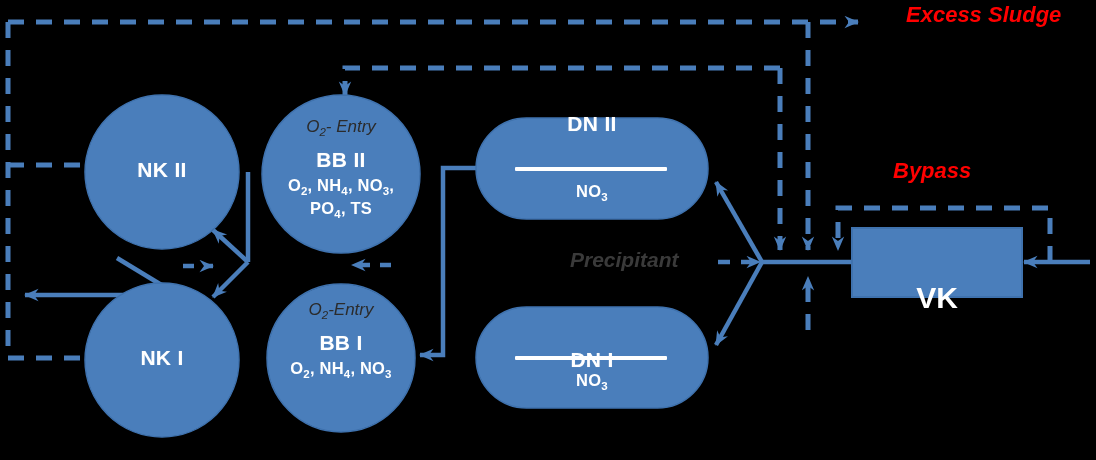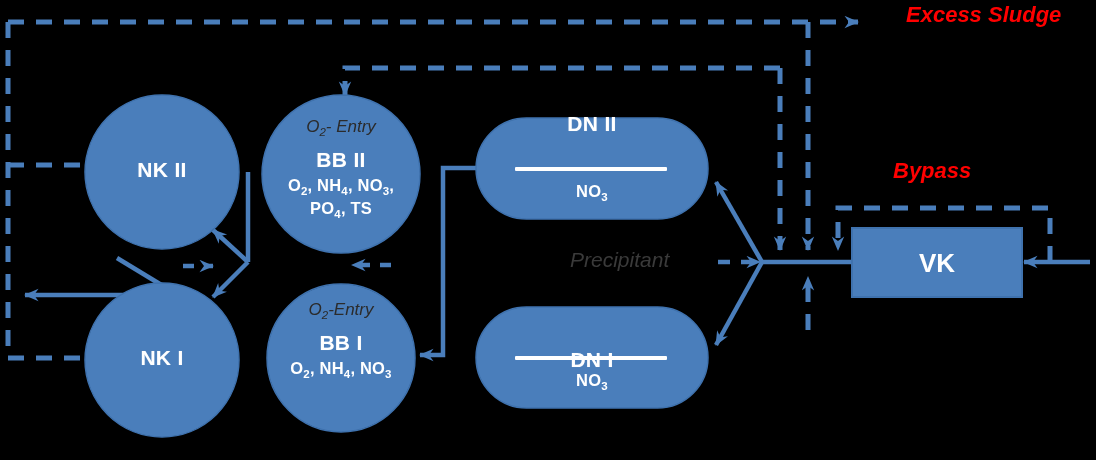--- a/index.html
+++ b/index.html
@@ -42,36 +42,38 @@
   .node-sub {
     font-weight: bold;
     font-size: 16.5px;
     color: #FFFFFF;
     line-height: 1.12;
     letter-spacing: 0.2px;
   }
   .node-sub sub { font-size: 11.5px; }
   .node-title-lg {
     font-weight: bold;
-    font-size: 26px;
-    color: #FFFFFF;
+    font-size: 30px;
+    color: #FFFFFF;
+    margin-top: 33px;
   }
   .o2-entry {
     font-style: italic;
     font-size: 17px;
     font-weight: normal;
     color: #2B2B2B;
     font-family: "Liberation Sans", sans-serif;
     white-space: nowrap;
   }
   .o2-entry sub { font-size: 11.5px; }
   .free-label {
     position: absolute;
     white-space: nowrap;
     font-family: "Liberation Sans", sans-serif;
+    font-weight: bold;
   }
   .label-red {
     color: #FF0000;
     font-weight: bold;
     font-style: italic;
     font-size: 22px;
   }
   .label-gray {
     color: #3A3A3A;
     font-style: italic;

